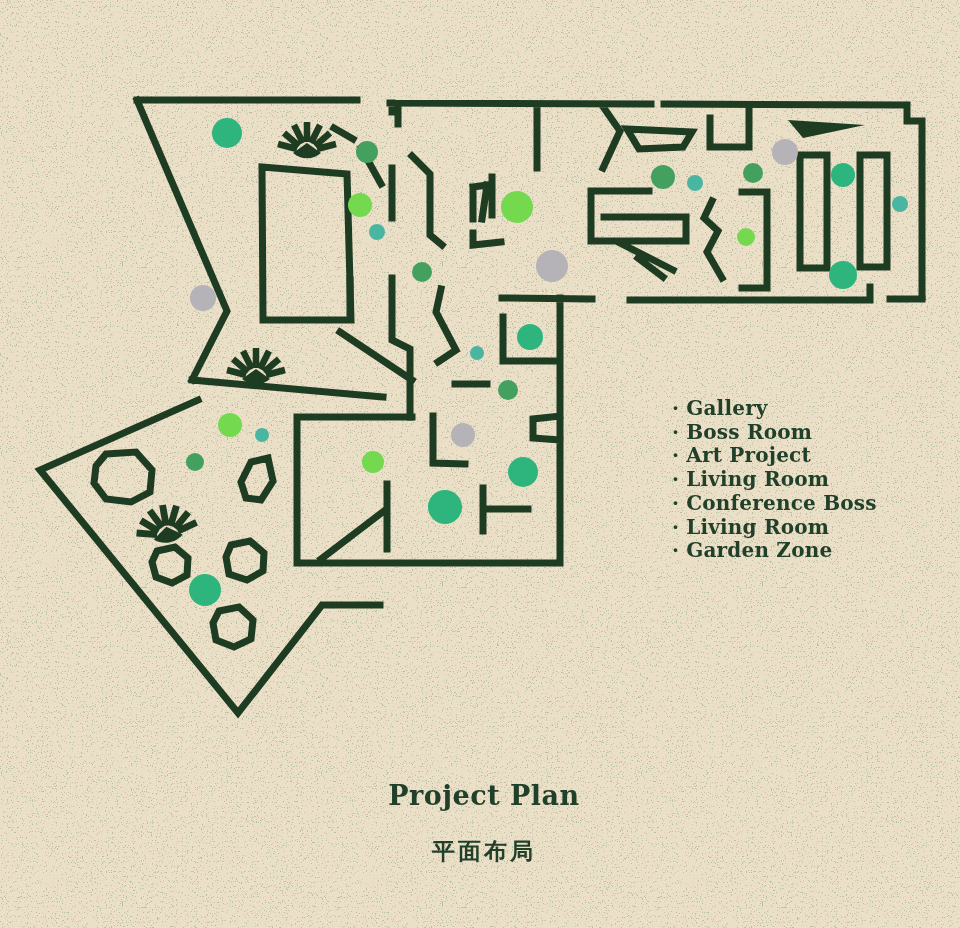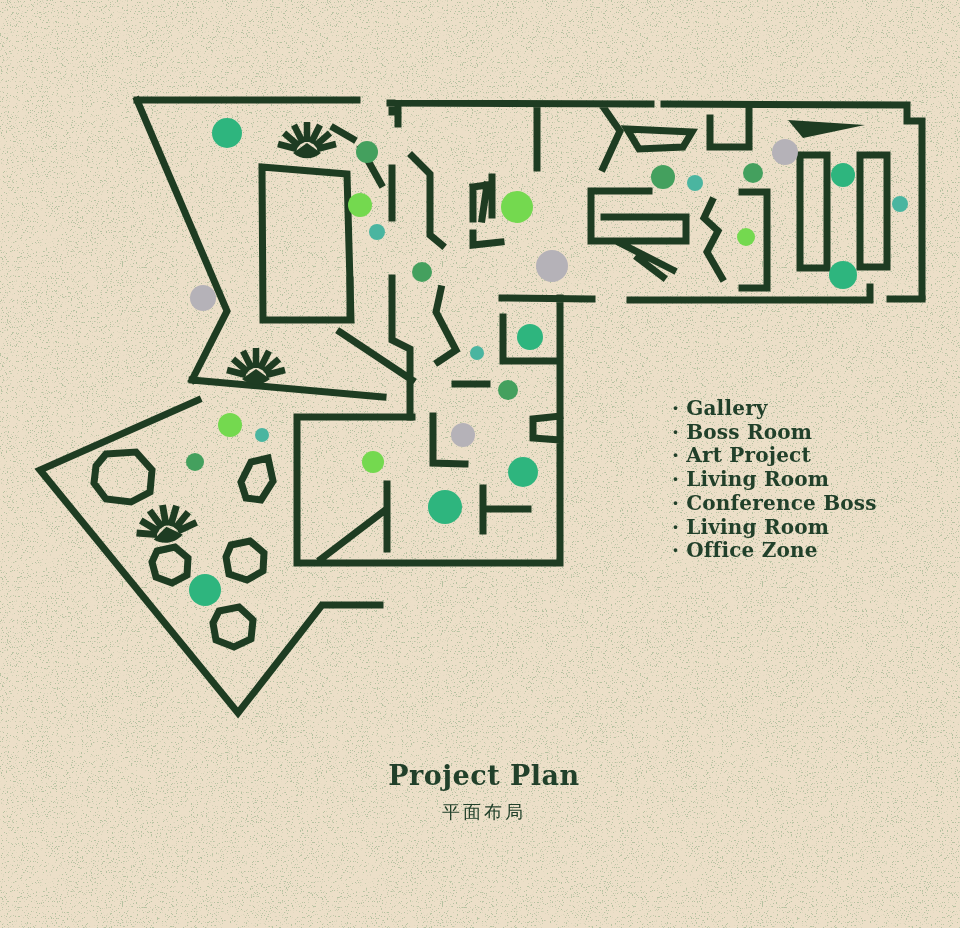--- a/index.html
+++ b/index.html
@@ -11,23 +11,23 @@
   body{background:var(--bg);font-family:"DejaVu Serif","Liberation Serif",serif;}
   .stage{position:relative;width:960px;height:928px;overflow:hidden;background:var(--bg);}
   .plan-svg{position:absolute;left:0;top:0;}
   .wall{stroke:var(--wall);}
   .wallfill{fill:var(--wall);}
 
   .legend{position:absolute;left:672px;top:397px;color:var(--text);}
   .legend-item{display:flex;align-items:baseline;font-size:20px;line-height:23.7px;font-weight:600;letter-spacing:0.2px;}
   .legend-item .bullet{margin-right:7px;font-weight:700;}
 
-  .title-block{position:absolute;left:484px;top:760px;transform:translateX(-50%);text-align:center;color:var(--text);white-space:nowrap;}
+  .title-block{position:absolute;left:484px;top:780px;transform:translateX(-50%);text-align:center;color:var(--text);white-space:nowrap;}
   .title-en{font-size:27px;font-weight:700;letter-spacing:0.5px;}
-  .title-zh{font-size:18px;font-weight:400;letter-spacing:3px;margin-top:9px;font-family:"DejaVu Sans","Liberation Sans",sans-serif;}
+  .title-zh{font-size:23px;font-weight:700;letter-spacing:3px;margin-top:25px;font-family:"DejaVu Sans","Liberation Sans",sans-serif;}
 </style>
 </head>
 <body>
 
 <div class="stage">
 
   <svg class="plan-svg" width="960" height="928" viewBox="0 0 960 928">
     <defs>
       <filter id="speckle" x="0" y="0" width="100%" height="100%">
         <feTurbulence type="fractalNoise" baseFrequency="0.8" numOctaves="2" seed="11"></feTurbulence>
@@ -123,21 +123,21 @@
       <div class="legend-item">
       <span class="bullet">·</span>
       <span>Conference Boss</span>
     </div>
       <div class="legend-item">
       <span class="bullet">·</span>
       <span>Living Room</span>
     </div>
       <div class="legend-item">
       <span class="bullet">·</span>
-      <span>Office Zone</span>
+      <span>Garden Zone</span>
     </div>
     </div>
 
   <div class="title-block">
     <div class="title-en">Project Plan</div>
     <div class="title-zh">平面布局</div>
   </div>
 
 </div>
 

